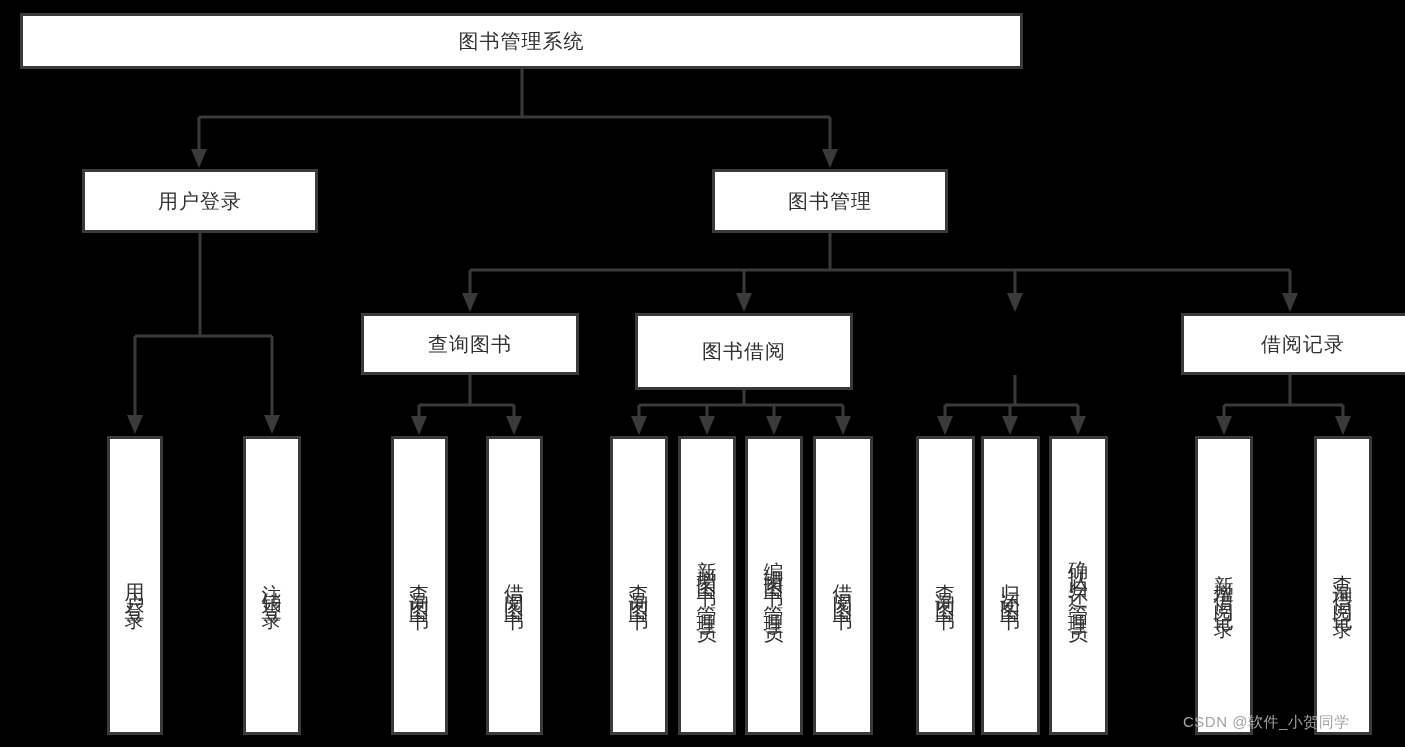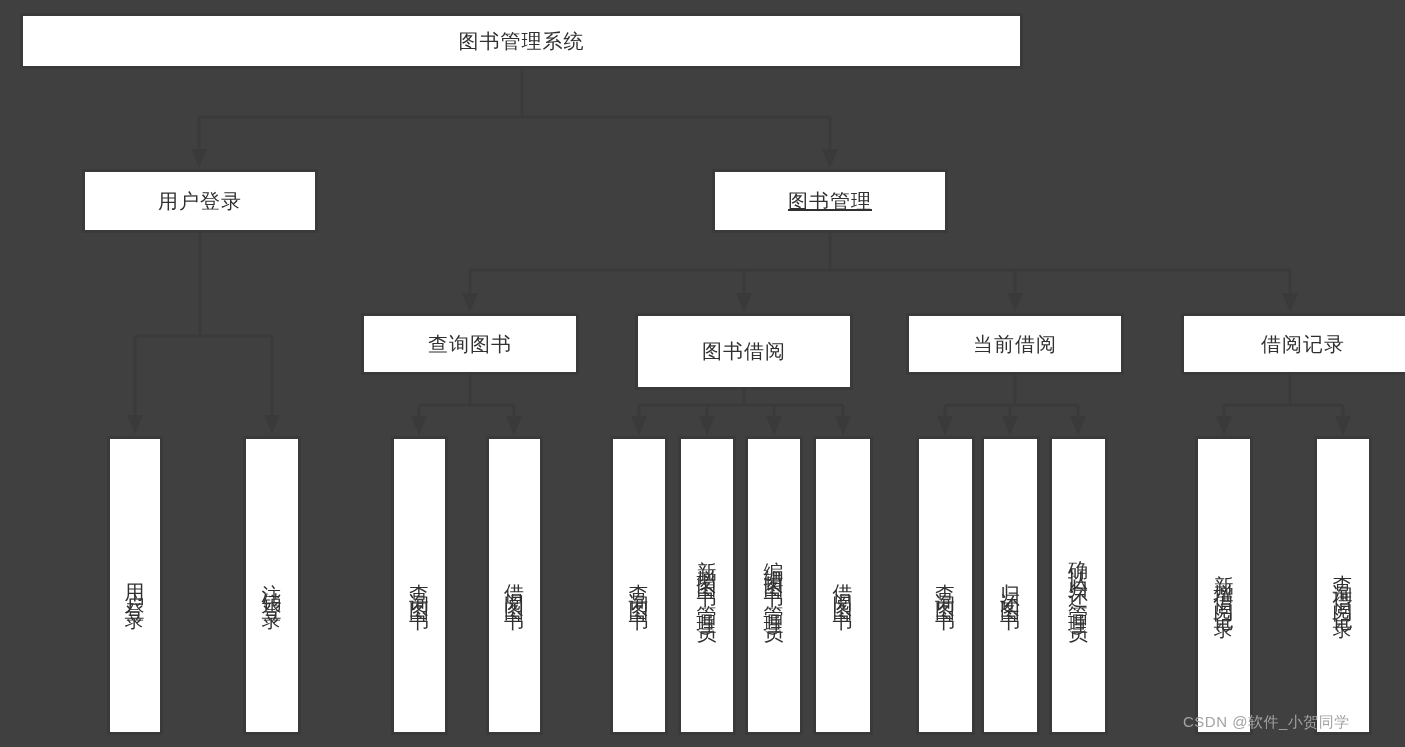--- a/index.html
+++ b/index.html
@@ -4,21 +4,21 @@
 <style>
   html, body {
     margin: 0;
     padding: 0;
     background: #ffffff;
   }
   .canvas {
     position: relative;
     width: 1405px;
     height: 747px;
-    background: #404040;
+    background: #000000;
     font-family: "Liberation Sans", "DejaVu Sans", sans-serif;
     overflow: hidden;
   }
   .connectors {
     position: absolute;
     left: 0; top: 0;
     width: 1405px; height: 747px;
     pointer-events: none;
   }
   .node {
@@ -95,32 +95,29 @@
       M1335 416 L1351 416 L1343 435 Z"></path>
   </svg>
 
   <div class="node" style="left:20px; top:13px; width:1003px; height:56px;">
     <span class="h-label">图书管理系统</span>
   </div>
 
   <div class="node" style="left:82px; top:169px; width:236px; height:64px;">
     <span class="h-label">用户登录</span>
   </div>
-  <div class="node" style="left:712px; top:169px; width:236px; height:64px;text-decoration:underline;">
+  <div class="node" style="left:712px; top:169px; width:236px; height:64px;">
     <span class="h-label">图书管理</span>
   </div>
 
   <div class="node" style="left:361px; top:313px; width:218px; height:62px;">
     <span class="h-label">查询图书</span>
   </div>
   <div class="node" style="left:635px; top:313px; width:218px; height:77px;">
     <span class="h-label">图书借阅</span>
-  </div>
-  <div class="node" style="left:906px; top:313px; width:218px; height:62px;">
-    <span class="h-label">当前借阅</span>
   </div>
   <div class="node" style="left:1181px; top:313px; width:244px; height:62px;">
     <span class="h-label">借阅记录</span>
   </div>
 
   <div class="node" style="left:107px; top:436px; width:56px; height:299px;">
     <span class="v-label">用户登录</span>
   </div>
   <div class="node" style="left:243px; top:436px; width:58px; height:299px;">
     <span class="v-label">注销登录</span>

